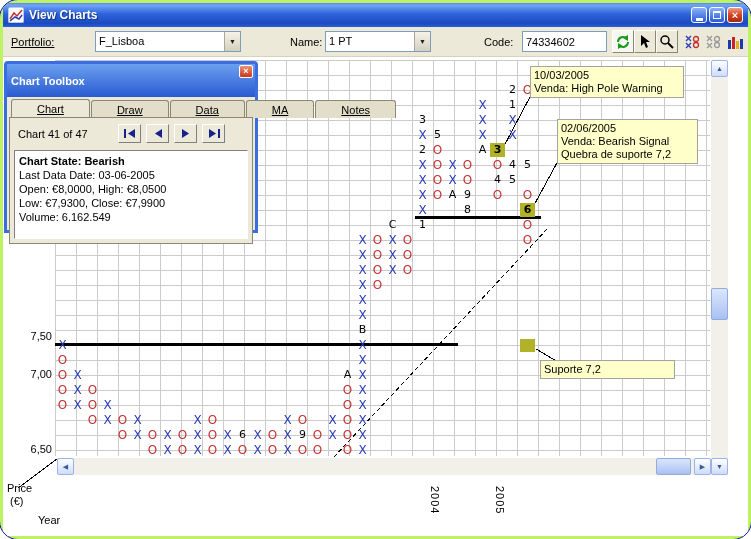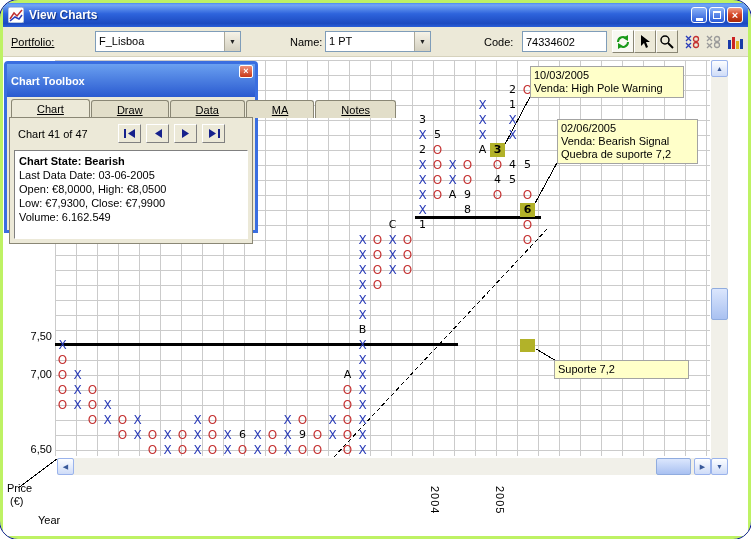--- a/index.html
+++ b/index.html
@@ -352,21 +352,21 @@
 
   <div class="note" style="left:530px;top:66px;width:154px;">
     <div>10/03/2005</div>
     <div>Venda: High Pole Warning</div>
   </div>
   <div class="note" style="left:557px;top:119px;width:141px;">
     <div>02/06/2005</div>
     <div>Venda: Bearish Signal</div>
     <div>Quebra de suporte 7,2</div>
   </div>
-  <div class="note" style="left:554px;top:360px;width:135px;">
+  <div class="note" style="left:540px;top:360px;width:135px;">
     <div>Suporte 7,2</div>
   </div>
 
   <div class="axlabel" style="left:7px;top:482px;">Price</div>
   <div class="axlabel" style="left:10px;top:495px;">(€)</div>
   <div class="axlabel" style="left:38px;top:514px;">Year</div>
 
   <div class="hscroll">
     <span class="sbtn" style="left:0;top:0;">◀</span>
     <span class="sbtn" style="right:0;top:0;">▶</span>

